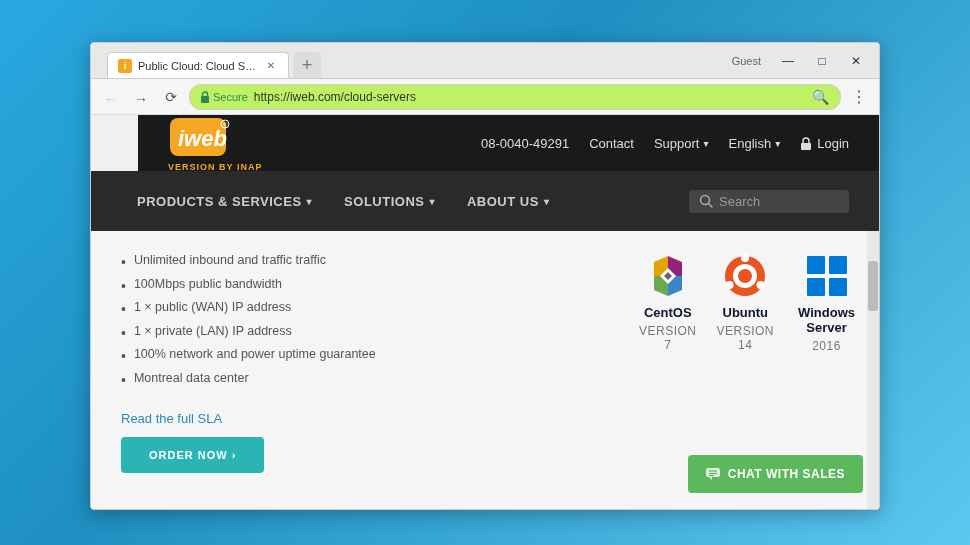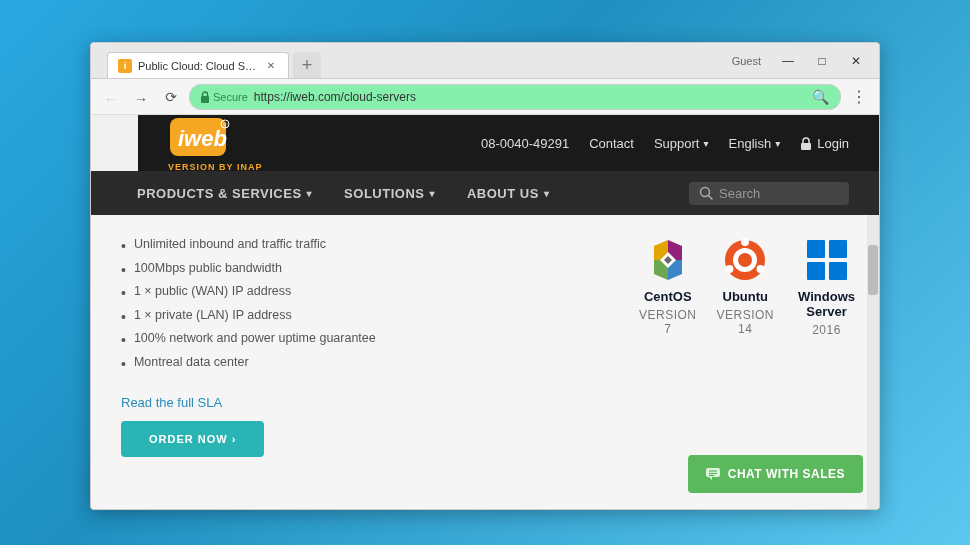--- a/index.html
+++ b/index.html
@@ -126,21 +126,21 @@
       align-items: center;
       justify-content: center;
       cursor: pointer;
       border-radius: 50%;
       color: #555;
       font-size: 14px;
     }
     .nav-btn.disabled { color: #ccc; cursor: default; }
     .url-bar {
       flex: 1;
-      background: #86efac;
+      background: #bef264;
       border: 1px solid #ccc;
       border-radius: 12px;
       height: 26px;
       display: flex;
       align-items: center;
       padding: 0 10px;
       gap: 6px;
       font-size: 12px;
       color: #333;
     }
@@ -217,21 +217,21 @@
       align-items: center;
       gap: 5px;
       color: #ddd;
       cursor: pointer;
     }
     .chevron { font-size: 10px; }
 
     
     .site-nav {
       background: #2a2a2a;
-      height: 44px;
+      height: 60px;
       display: flex;
       align-items: center;
       padding: 0 30px;
       justify-content: space-between;
     }
     .nav-links {
       display: flex;
       align-items: center;
       gap: 0;
       height: 100%;

